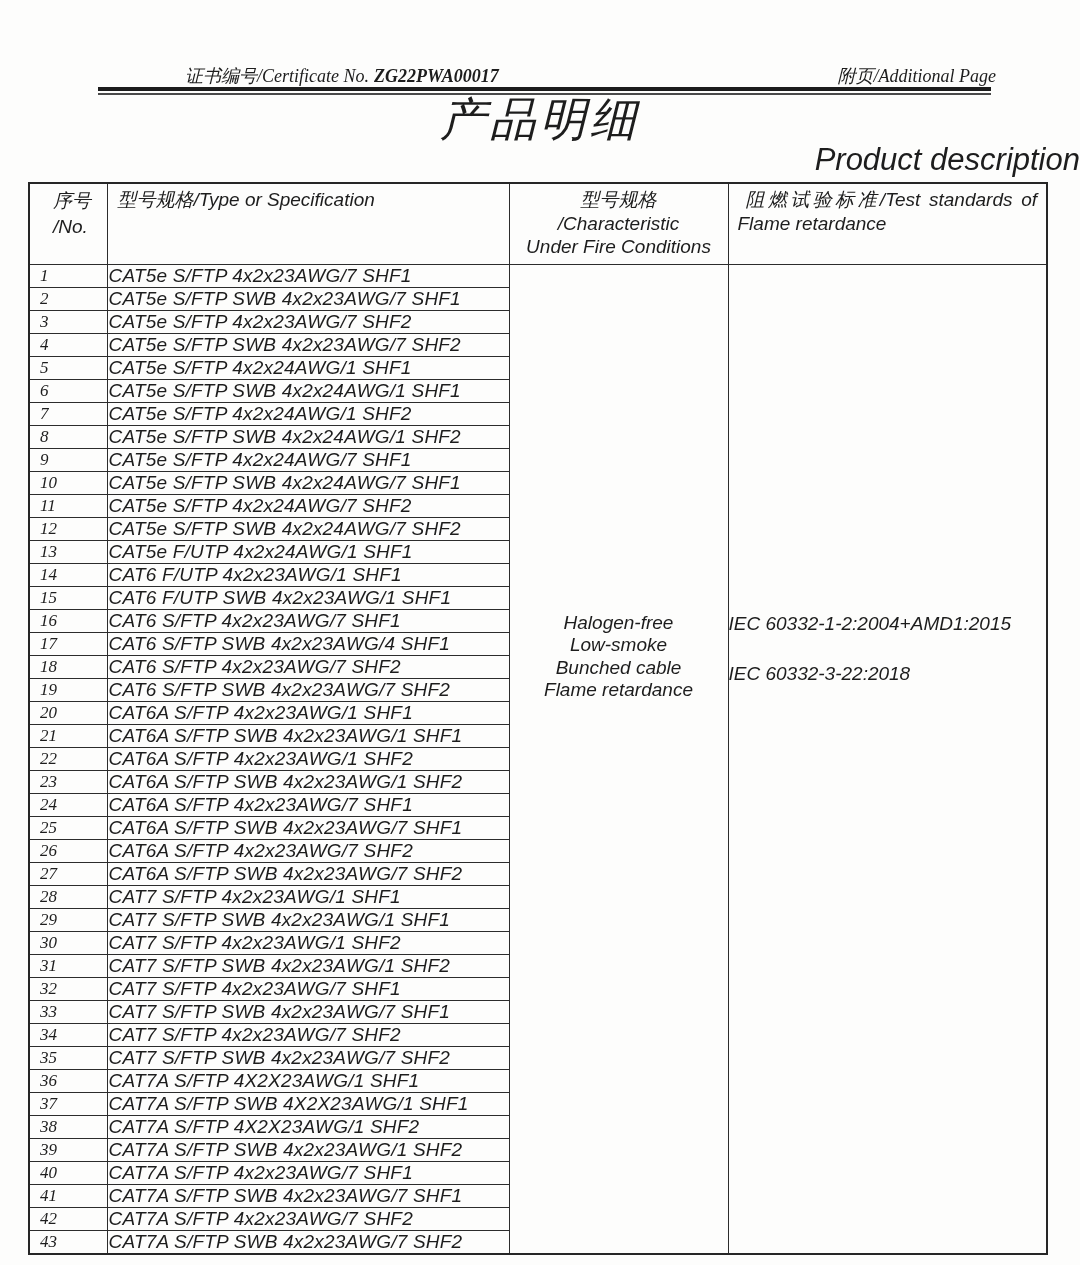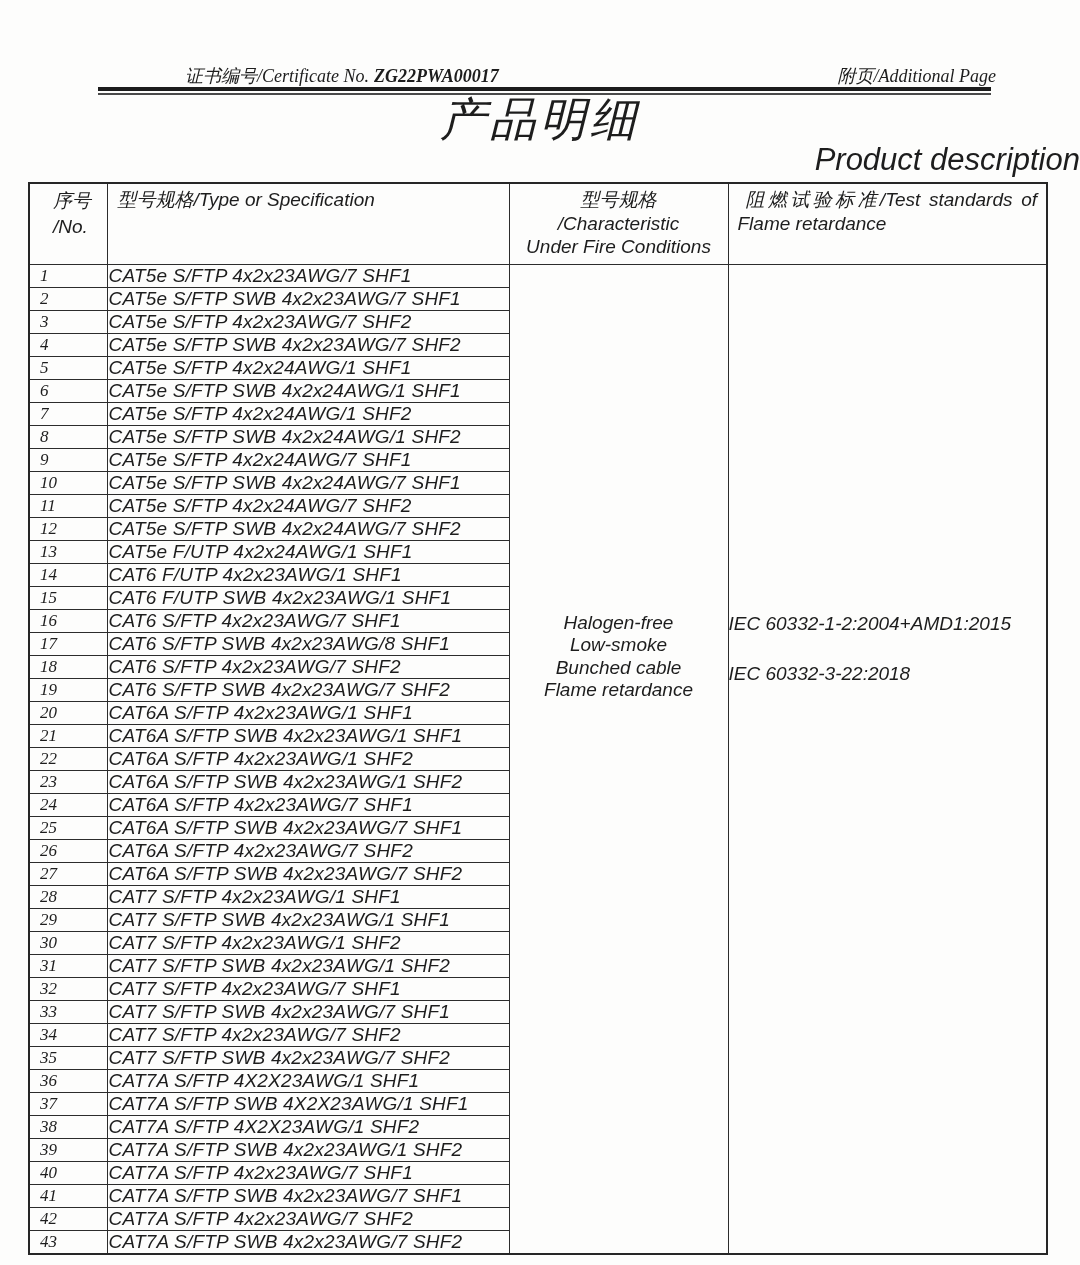--- a/index.html
+++ b/index.html
@@ -214,21 +214,21 @@
         <tr>
           <td class="cell-no">15</td>
           <td class="cell-type">CAT6 F/UTP SWB 4x2x23AWG/1 SHF1</td>
         </tr>
         <tr>
           <td class="cell-no">16</td>
           <td class="cell-type">CAT6 S/FTP 4x2x23AWG/7 SHF1</td>
         </tr>
         <tr>
           <td class="cell-no">17</td>
-          <td class="cell-type">CAT6 S/FTP SWB 4x2x23AWG/8 SHF1</td>
+          <td class="cell-type">CAT6 S/FTP SWB 4x2x23AWG/4 SHF1</td>
         </tr>
         <tr>
           <td class="cell-no">18</td>
           <td class="cell-type">CAT6 S/FTP 4x2x23AWG/7 SHF2</td>
         </tr>
         <tr>
           <td class="cell-no">19</td>
           <td class="cell-type">CAT6 S/FTP SWB 4x2x23AWG/7 SHF2</td>
         </tr>
         <tr>

